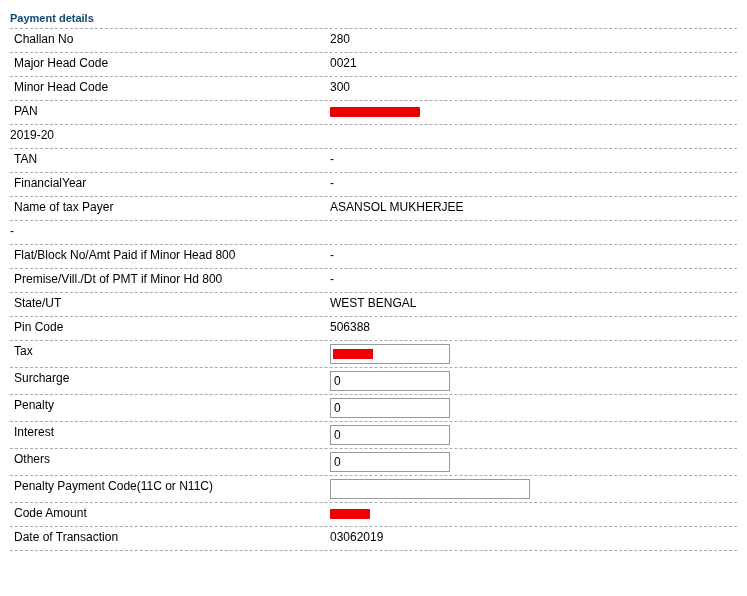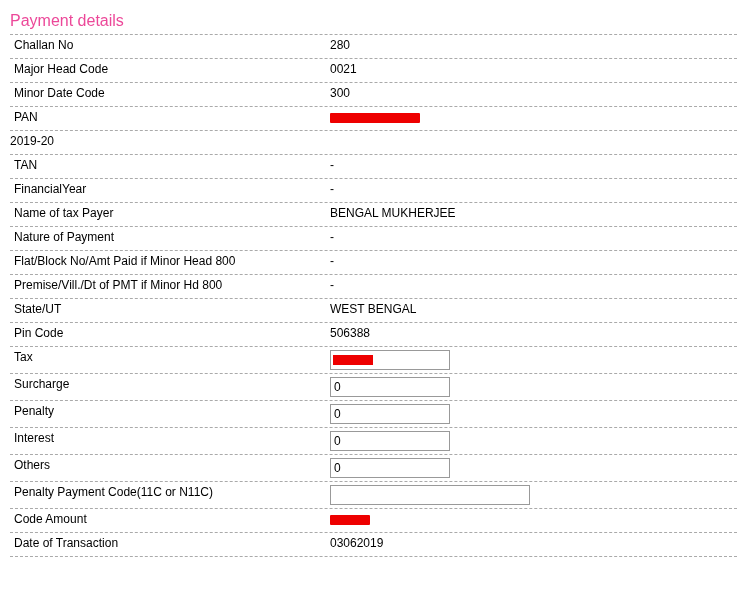--- a/index.html
+++ b/index.html
@@ -7,23 +7,23 @@
       font-family: Arial, sans-serif;
       font-size: 12px;
       background: #fff;
       color: #000;
     }
     .container {
       width: 747px;
       padding: 8px 10px;
     }
     .section-title {
-      color: #ec4899;
-      font-weight: normal;
-      font-size: 16px;
+      color: #0c4a6e;
+      font-weight: bold;
+      font-size: 11px;
       padding: 4px 0 4px 0;
       border-bottom: 1px dashed #aaa;
     }
     .row {
       display: flex;
       align-items: flex-start;
       border-bottom: 1px dashed #aaa;
       padding: 3px 0;
       min-height: 24px;
     }
@@ -79,44 +79,43 @@
   <div id="rows-container">
       <div class="row">
         <div class="label">Challan No</div>
         <div class="value">280</div>
       </div>
       <div class="row">
         <div class="label">Major Head Code</div>
         <div class="value">0021</div>
       </div>
       <div class="row">
-        <div class="label">Minor Date Code</div>
+        <div class="label">Minor Head Code</div>
         <div class="value">300</div>
       </div>
       <div class="row">
         <div class="label">PAN</div>
         <div class="value"><span class="redacted-text"></span></div>
       </div>
       <div class="row">
         <div class="value">2019-20</div>
       </div>
       <div class="row">
         <div class="label">TAN</div>
         <div class="value">-</div>
       </div>
       <div class="row">
         <div class="label">FinancialYear</div>
         <div class="value">-</div>
       </div>
       <div class="row">
         <div class="label">Name of tax Payer</div>
-        <div class="value">BENGAL MUKHERJEE</div>
+        <div class="value">ASANSOL MUKHERJEE</div>
       </div>
       <div class="row">
-        <div class="label">Nature of Payment</div>
         <div class="value">-</div>
       </div>
       <div class="row">
         <div class="label">Flat/Block No/Amt Paid if Minor Head 800</div>
         <div class="value">-</div>
       </div>
       <div class="row">
         <div class="label">Premise/Vill./Dt of PMT if Minor Hd 800</div>
         <div class="value">-</div>
       </div>

